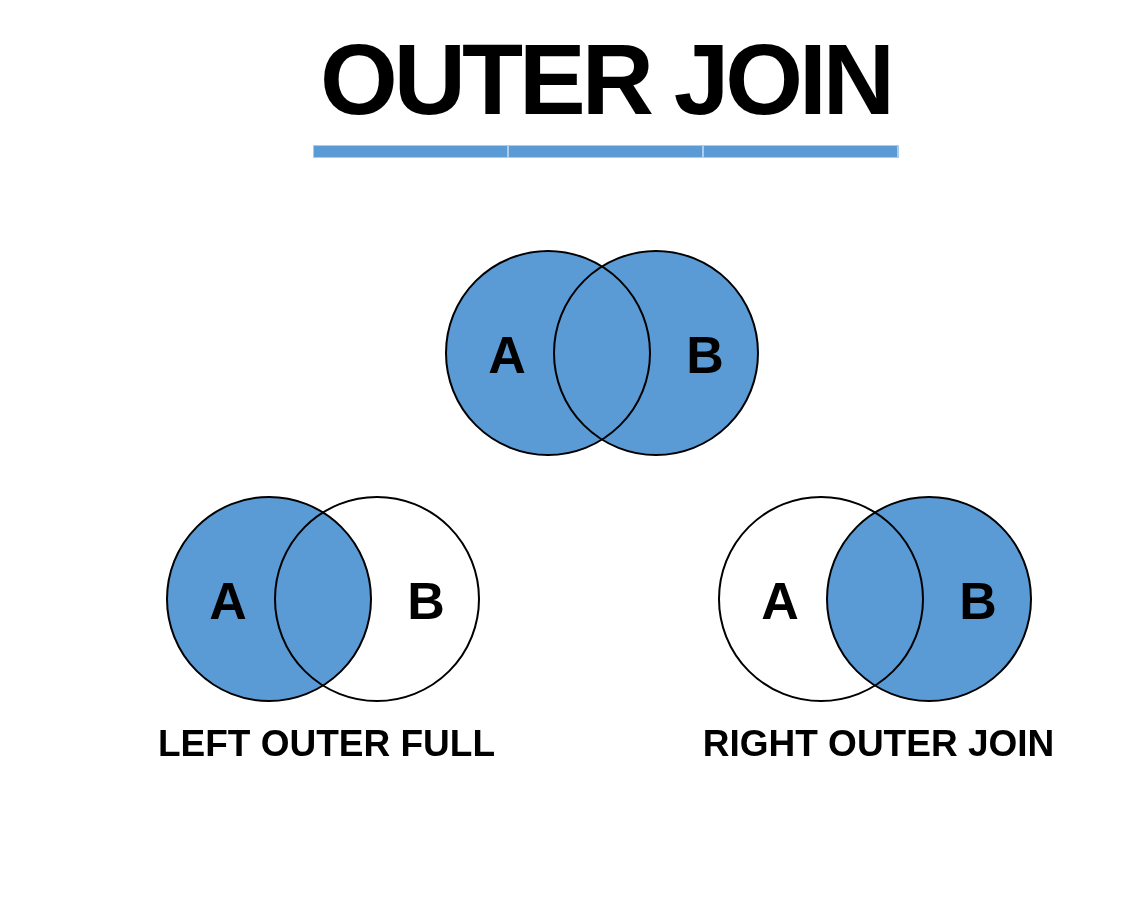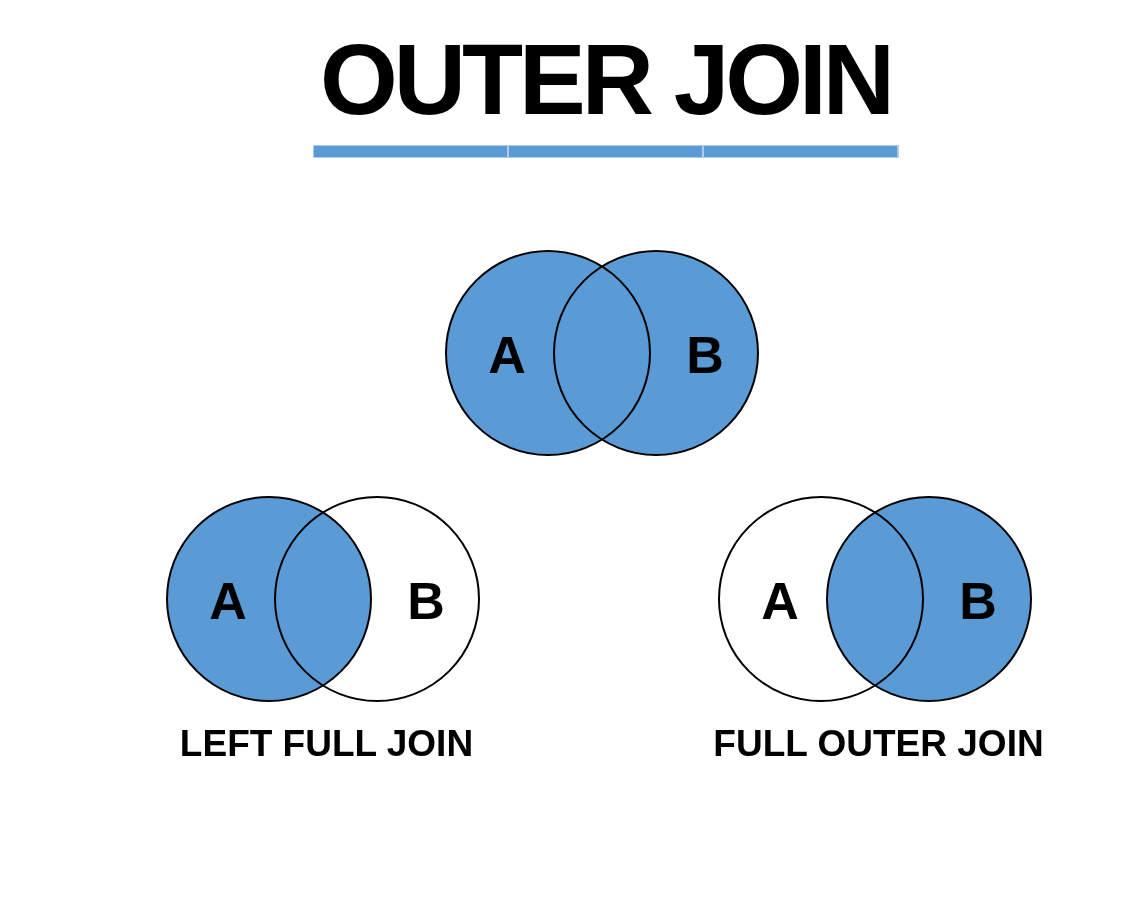--- a/index.html
+++ b/index.html
@@ -105,30 +105,30 @@
 
     <section class="venn-block venn-left">
       <svg class="venn" viewBox="0 0 330 215" aria-hidden="true">
         <circle cx="107" cy="106" r="102" fill="#5b9bd5"></circle>
         <circle cx="215" cy="106" r="102" fill="none"></circle>
         <circle class="outline" cx="107" cy="106" r="102"></circle>
         <circle class="outline" cx="215" cy="106" r="102"></circle>
         <text x="66" y="126">A</text>
         <text x="264" y="126">B</text>
       </svg>
-      <div class="caption">LEFT FULL JOIN</div>
+      <div class="caption">LEFT OUTER FULL</div>
     </section>
 
     <section class="venn-block venn-right">
       <svg class="venn" viewBox="0 0 330 215" aria-hidden="true">
         <circle cx="107" cy="106" r="102" fill="none"></circle>
         <circle cx="215" cy="106" r="102" fill="#5b9bd5"></circle>
         <circle class="outline" cx="107" cy="106" r="102"></circle>
         <circle class="outline" cx="215" cy="106" r="102"></circle>
         <text x="66" y="126">A</text>
         <text x="264" y="126">B</text>
       </svg>
-      <div class="caption">FULL OUTER JOIN</div>
+      <div class="caption">RIGHT OUTER JOIN</div>
     </section>
 
   </div>
 
 </div>
 
 </body></html>

